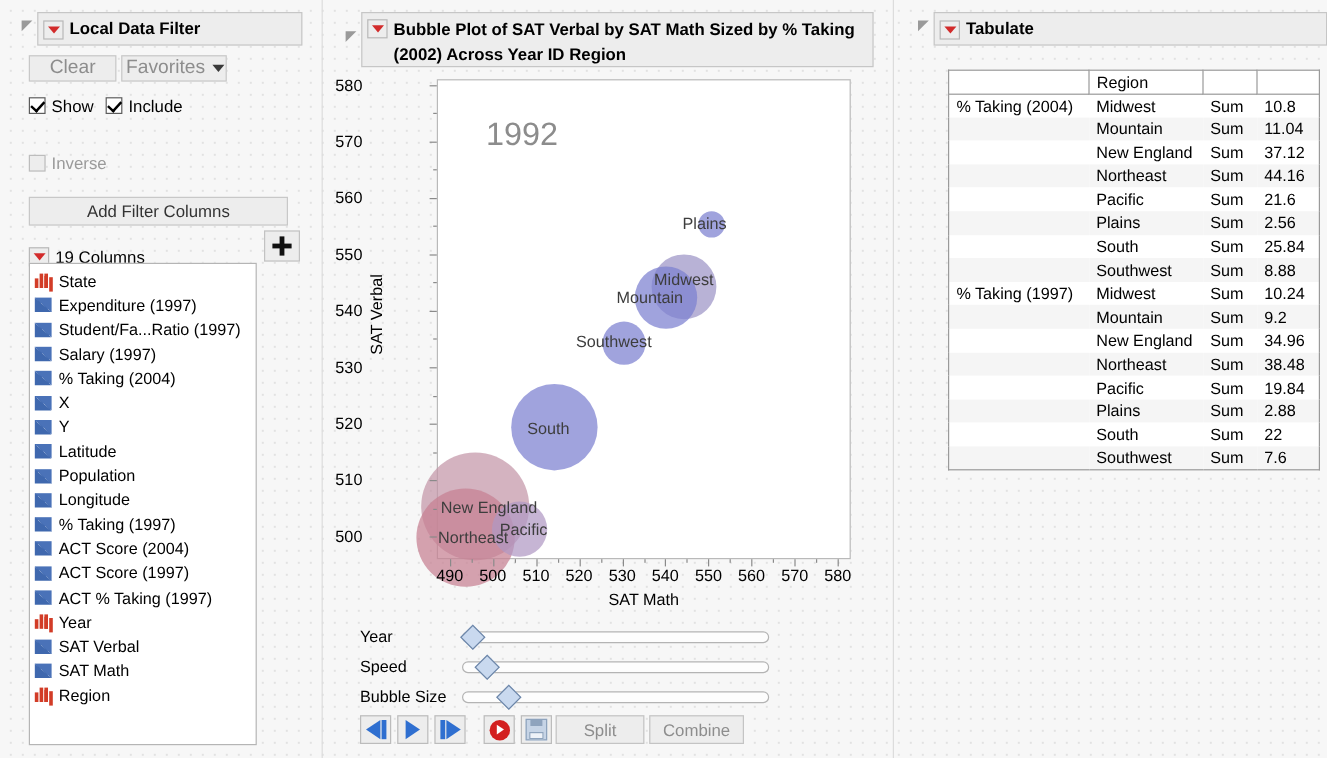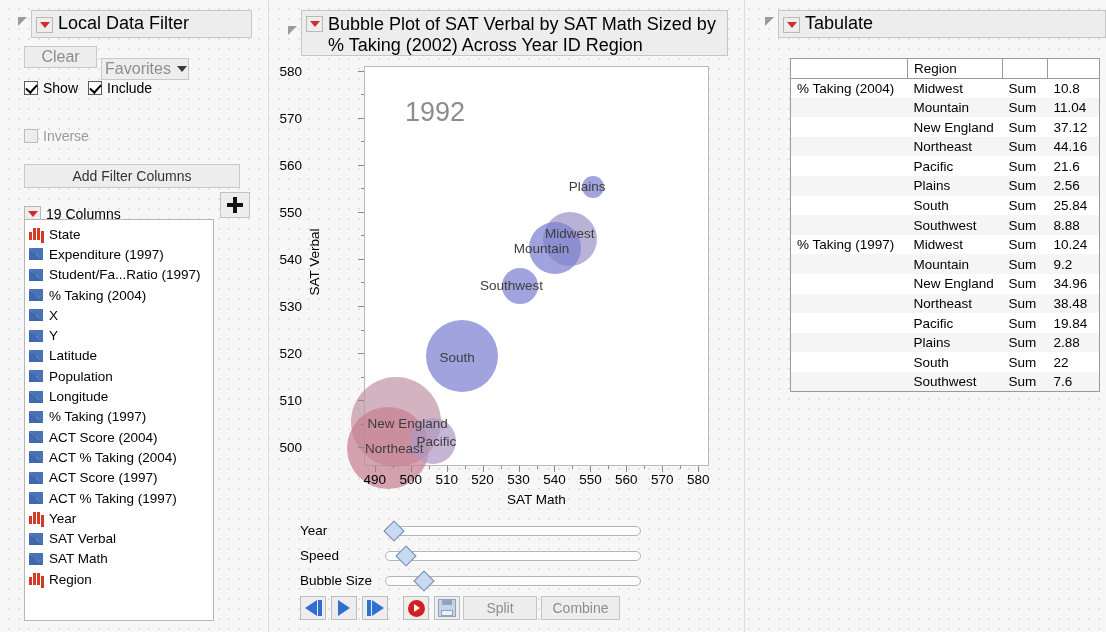--- a/index.html
+++ b/index.html
@@ -42,33 +42,33 @@
   }
   .red-caret{
     width:15px;height:14px;border:1px solid #b8b8b8;background:#ededed;
     display:inline-flex;align-items:center;justify-content:center;
     margin-right:5px;flex:0 0 auto;margin-top:2px;
   }
   .red-caret i{
     width:0;height:0;border-left:5px solid transparent;border-right:5px solid transparent;
     border-top:6px solid #d22b2b;display:block;
   }
-  .title-text{font-size:18px;font-weight:normal;line-height:19px;}
+  .title-text{font-size:14px;font-weight:bold;line-height:19px;}
 
   
   #ldf-title{left:18px;top:10px;width:234px;height:28px;}
   #ldf-title .title-box{width:100%;height:28px;align-items:center;}
 
   .btn{
     background:#ededed;border:1px solid #c8c8c8;color:#8d8d8d;
     font-size:16px;text-align:center;box-sizing:border-box;
   }
   #clear-btn{position:absolute;left:24px;top:46px;width:73px;height:22px;line-height:20px;}
   #fav-btn{position:absolute;left:101px;top:46px;width:88px;height:22px;line-height:20px;
-    display:flex;align-items:center;justify-content:center;gap:6px;padding-left:2px;margin-top:12px;}
+    display:flex;align-items:center;justify-content:center;gap:6px;padding-left:2px;}
   .caret-dn{width:0;height:0;border-left:5px solid transparent;border-right:5px solid transparent;border-top:6px solid #3a3a3a;}
 
   .cbx-row{position:absolute;display:flex;align-items:center;font-size:14px;}
   .cbx{
     width:14px;height:14px;border:1px solid #5c5c5c;background:#fff;
     margin-right:5px;position:relative;box-sizing:border-box;flex:0 0 auto;
   }
   .cbx.checked::after{
     content:"";position:absolute;left:3px;top:0px;width:5px;height:9px;
     border:solid #000;border-width:0 2px 2px 0;transform:rotate(42deg);
@@ -244,20 +244,24 @@
     <div class="col-item">
       <span class="ic cont"></span>
       <span>Expenditure (1997)</span>
     </div>
     <div class="col-item">
       <span class="ic cont"></span>
       <span>Student/Fa...Ratio (1997)</span>
     </div>
     <div class="col-item">
       <span class="ic cont"></span>
+      <span>Salary (1997)</span>
+    </div>
+    <div class="col-item">
+      <span class="ic cont"></span>
       <span>% Taking (2004)</span>
     </div>
     <div class="col-item">
       <span class="ic cont"></span>
       <span>X</span>
     </div>
     <div class="col-item">
       <span class="ic cont"></span>
       <span>Y</span>
     </div>
@@ -273,24 +277,20 @@
       <span class="ic cont"></span>
       <span>Longitude</span>
     </div>
     <div class="col-item">
       <span class="ic cont"></span>
       <span>% Taking (1997)</span>
     </div>
     <div class="col-item">
       <span class="ic cont"></span>
       <span>ACT Score (2004)</span>
-    </div>
-    <div class="col-item">
-      <span class="ic cont"></span>
-      <span>ACT % Taking (2004)</span>
     </div>
     <div class="col-item">
       <span class="ic cont"></span>
       <span>ACT Score (1997)</span>
     </div>
     <div class="col-item">
       <span class="ic cont"></span>
       <span>ACT % Taking (1997)</span>
     </div>
     <div class="col-item">

